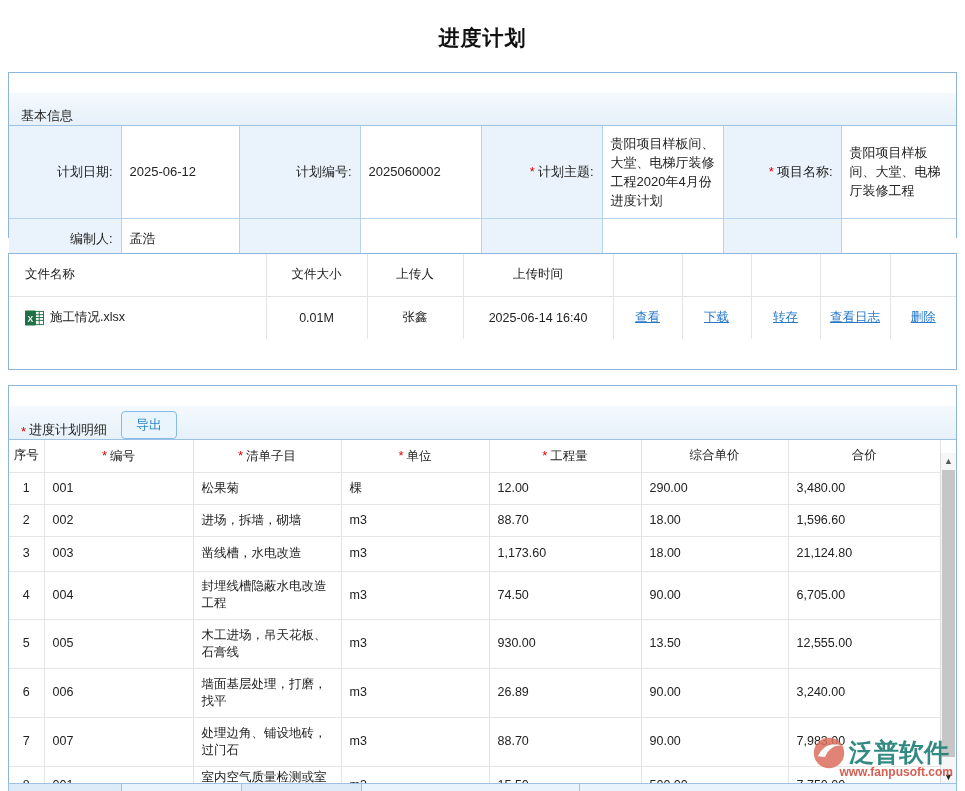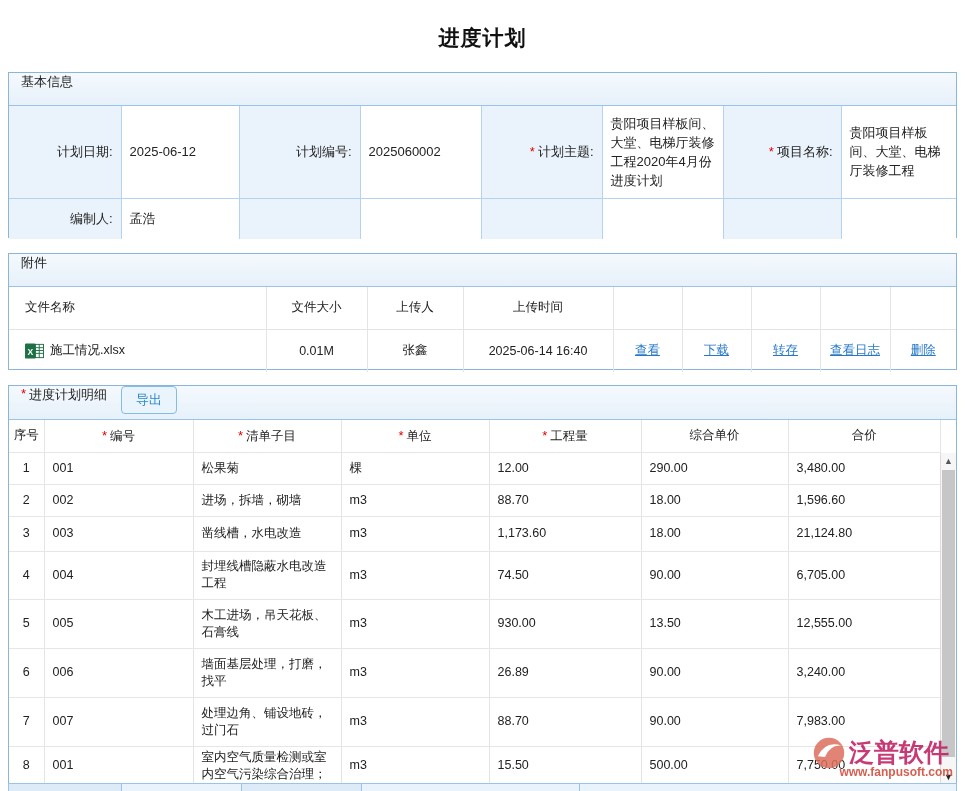--- a/index.html
+++ b/index.html
@@ -16,22 +16,22 @@
     position:absolute;left:8px;width:949px;box-sizing:border-box;
     border:1px solid #8db4d9;background:#fff;
   }
   #basic-panel{top:72px;height:166px;}
   #attach-panel{top:253px;height:117px;}
   #detail-panel{top:385px;height:398px;border-bottom:none;overflow:hidden;}
   .sec-head{
     height:33px;box-sizing:border-box;
     background:linear-gradient(#f4f9fd,#e7f1fa);
     border-bottom:1px solid #9cc3e5;
-    display:flex;align-items:flex-start;padding-left:12px;
-    font-size:13px;color:#222;
+    display:flex;align-items:flex-end;padding-left:12px;
+    font-size:13px;color:#222;margin-top:20px;
   }
   .req{color:#e20000;margin-right:3px;font-size:13px;}
   table{border-collapse:collapse;table-layout:fixed;width:100%;}
   td{box-sizing:border-box;font-size:13px;color:#222;vertical-align:middle;}
 
   
   #basic-table td{border-right:1px solid #b3d3ee;border-bottom:1px solid #b3d3ee;padding:4px 8px;}
   #basic-table td:last-child{border-right:none;}
   #basic-table tr:last-child td{border-bottom:none;}
   #basic-table .lbl{background:#eaf3fb;text-align:right;}
@@ -79,21 +79,21 @@
   }
   .bs-border{position:absolute;top:0;width:1px;height:100%;background:#9cc3e5;}
   .bs-seg{position:absolute;top:0;height:100%;background:#dcebf7;}
 
   
   .watermark{
     position:absolute;right:12px;top:736px;width:140px;height:48px;
     opacity:0.85;pointer-events:none;z-index:5;
   }
   .wm-row{display:flex;align-items:center;gap:4px;}
-  .wm-text{font-size:25px;font-weight:bold;color:#be185d;white-space:nowrap;}
+  .wm-text{font-size:25px;font-weight:bold;color:#0f766e;white-space:nowrap;}
   .wm-url{font-size:12px;color:#cf4434;text-align:right;margin-top:-4px;font-weight:bold;}
 </style>
 </head>
 <body>
 
 <div class="page-title">进度计划</div>
 
 <div class="panel" id="basic-panel">
   <div class="sec-head">
     <span>基本信息</span>
@@ -128,23 +128,20 @@
       <td class="lbl"></td>
       <td class="val"></td>
       <td class="lbl"></td>
       <td class="val"></td>
     </tr>
   </tbody>
     </table>
 </div>
 
 <div class="panel" id="attach-panel">
-  <div class="sec-head">
-    <span>附件</span>
-  </div>
   <table id="attach-table">
     <colgroup>
       <col style="width:257px">
         <col style="width:101px">
         <col style="width:96px">
         <col style="width:150px">
       <col style="width:69px">
         <col style="width:69px">
         <col style="width:69px">
         <col style="width:70px">

